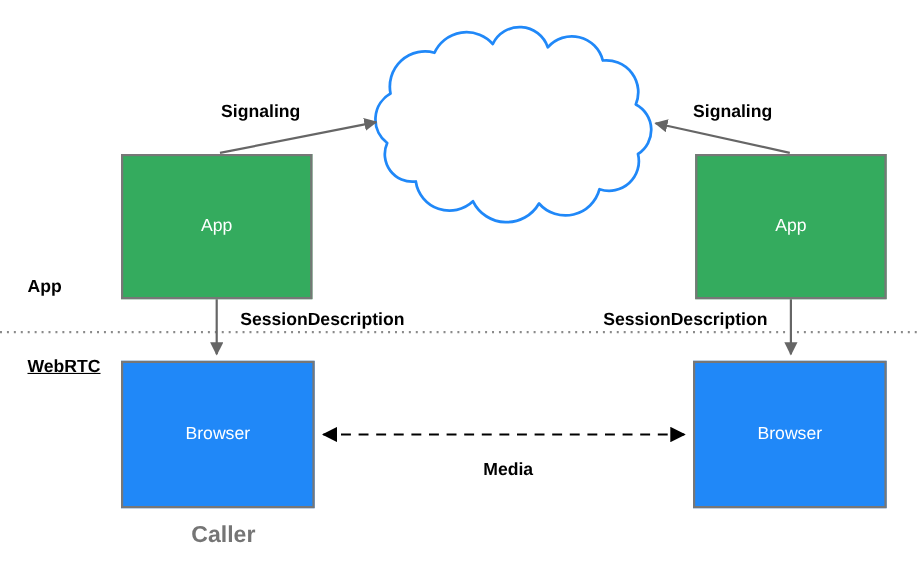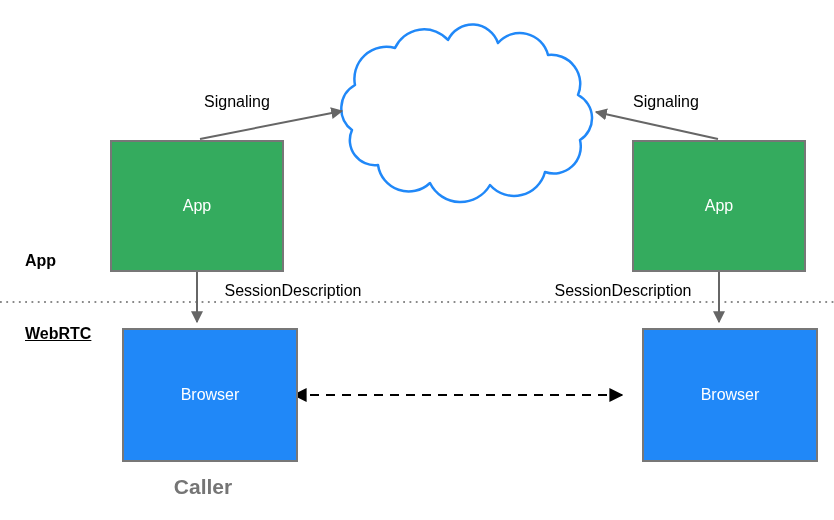--- a/index.html
+++ b/index.html
@@ -39,26 +39,25 @@
     width: 174px;
     height: 132px;
   }
   .app-box.right { left: 632px; }
   .browser-box {
     background: #2088f8;
     left: 110px;
     top: 328px;
     width: 176px;
     height: 134px;
-    margin-left: 12px;
   }
   .browser-box.right { left: 630px; }
   .edge-label {
     position: absolute;
-    font-weight: normal;
+    font-weight: bold;
     font-size: 16px;
     color: #000000;
     text-align: center;
     white-space: nowrap;
   }
   .layer-label {
     position: absolute;
     left: 25px;
     font-weight: bold;
     font-size: 16px;
@@ -124,19 +123,20 @@
     <span>Browser</span>
   </div>
   <div class="node-box browser-box right">
     <span>Browser</span>
   </div>
 
   <div class="edge-label" style="left:177px; top:93px; width:120px;">Signaling</div>
   <div class="edge-label" style="left:606px; top:93px; width:120px;">Signaling</div>
   <div class="edge-label" style="left:203px; top:282px; width:180px;">SessionDescription</div>
   <div class="edge-label" style="left:533px; top:282px; width:180px;">SessionDescription</div>
+  <div class="edge-label" style="left:402px; top:419px; width:120px;">Media</div>
 
   <div class="layer-label" style="top:252px;">App</div>
   <div class="layer-label" style="top:325px;text-decoration:underline;">WebRTC</div>
 
   <div class="role-label" style="left:138px; top:475px; width:130px;">Caller</div>
 
 </div>
 
 </body></html>

